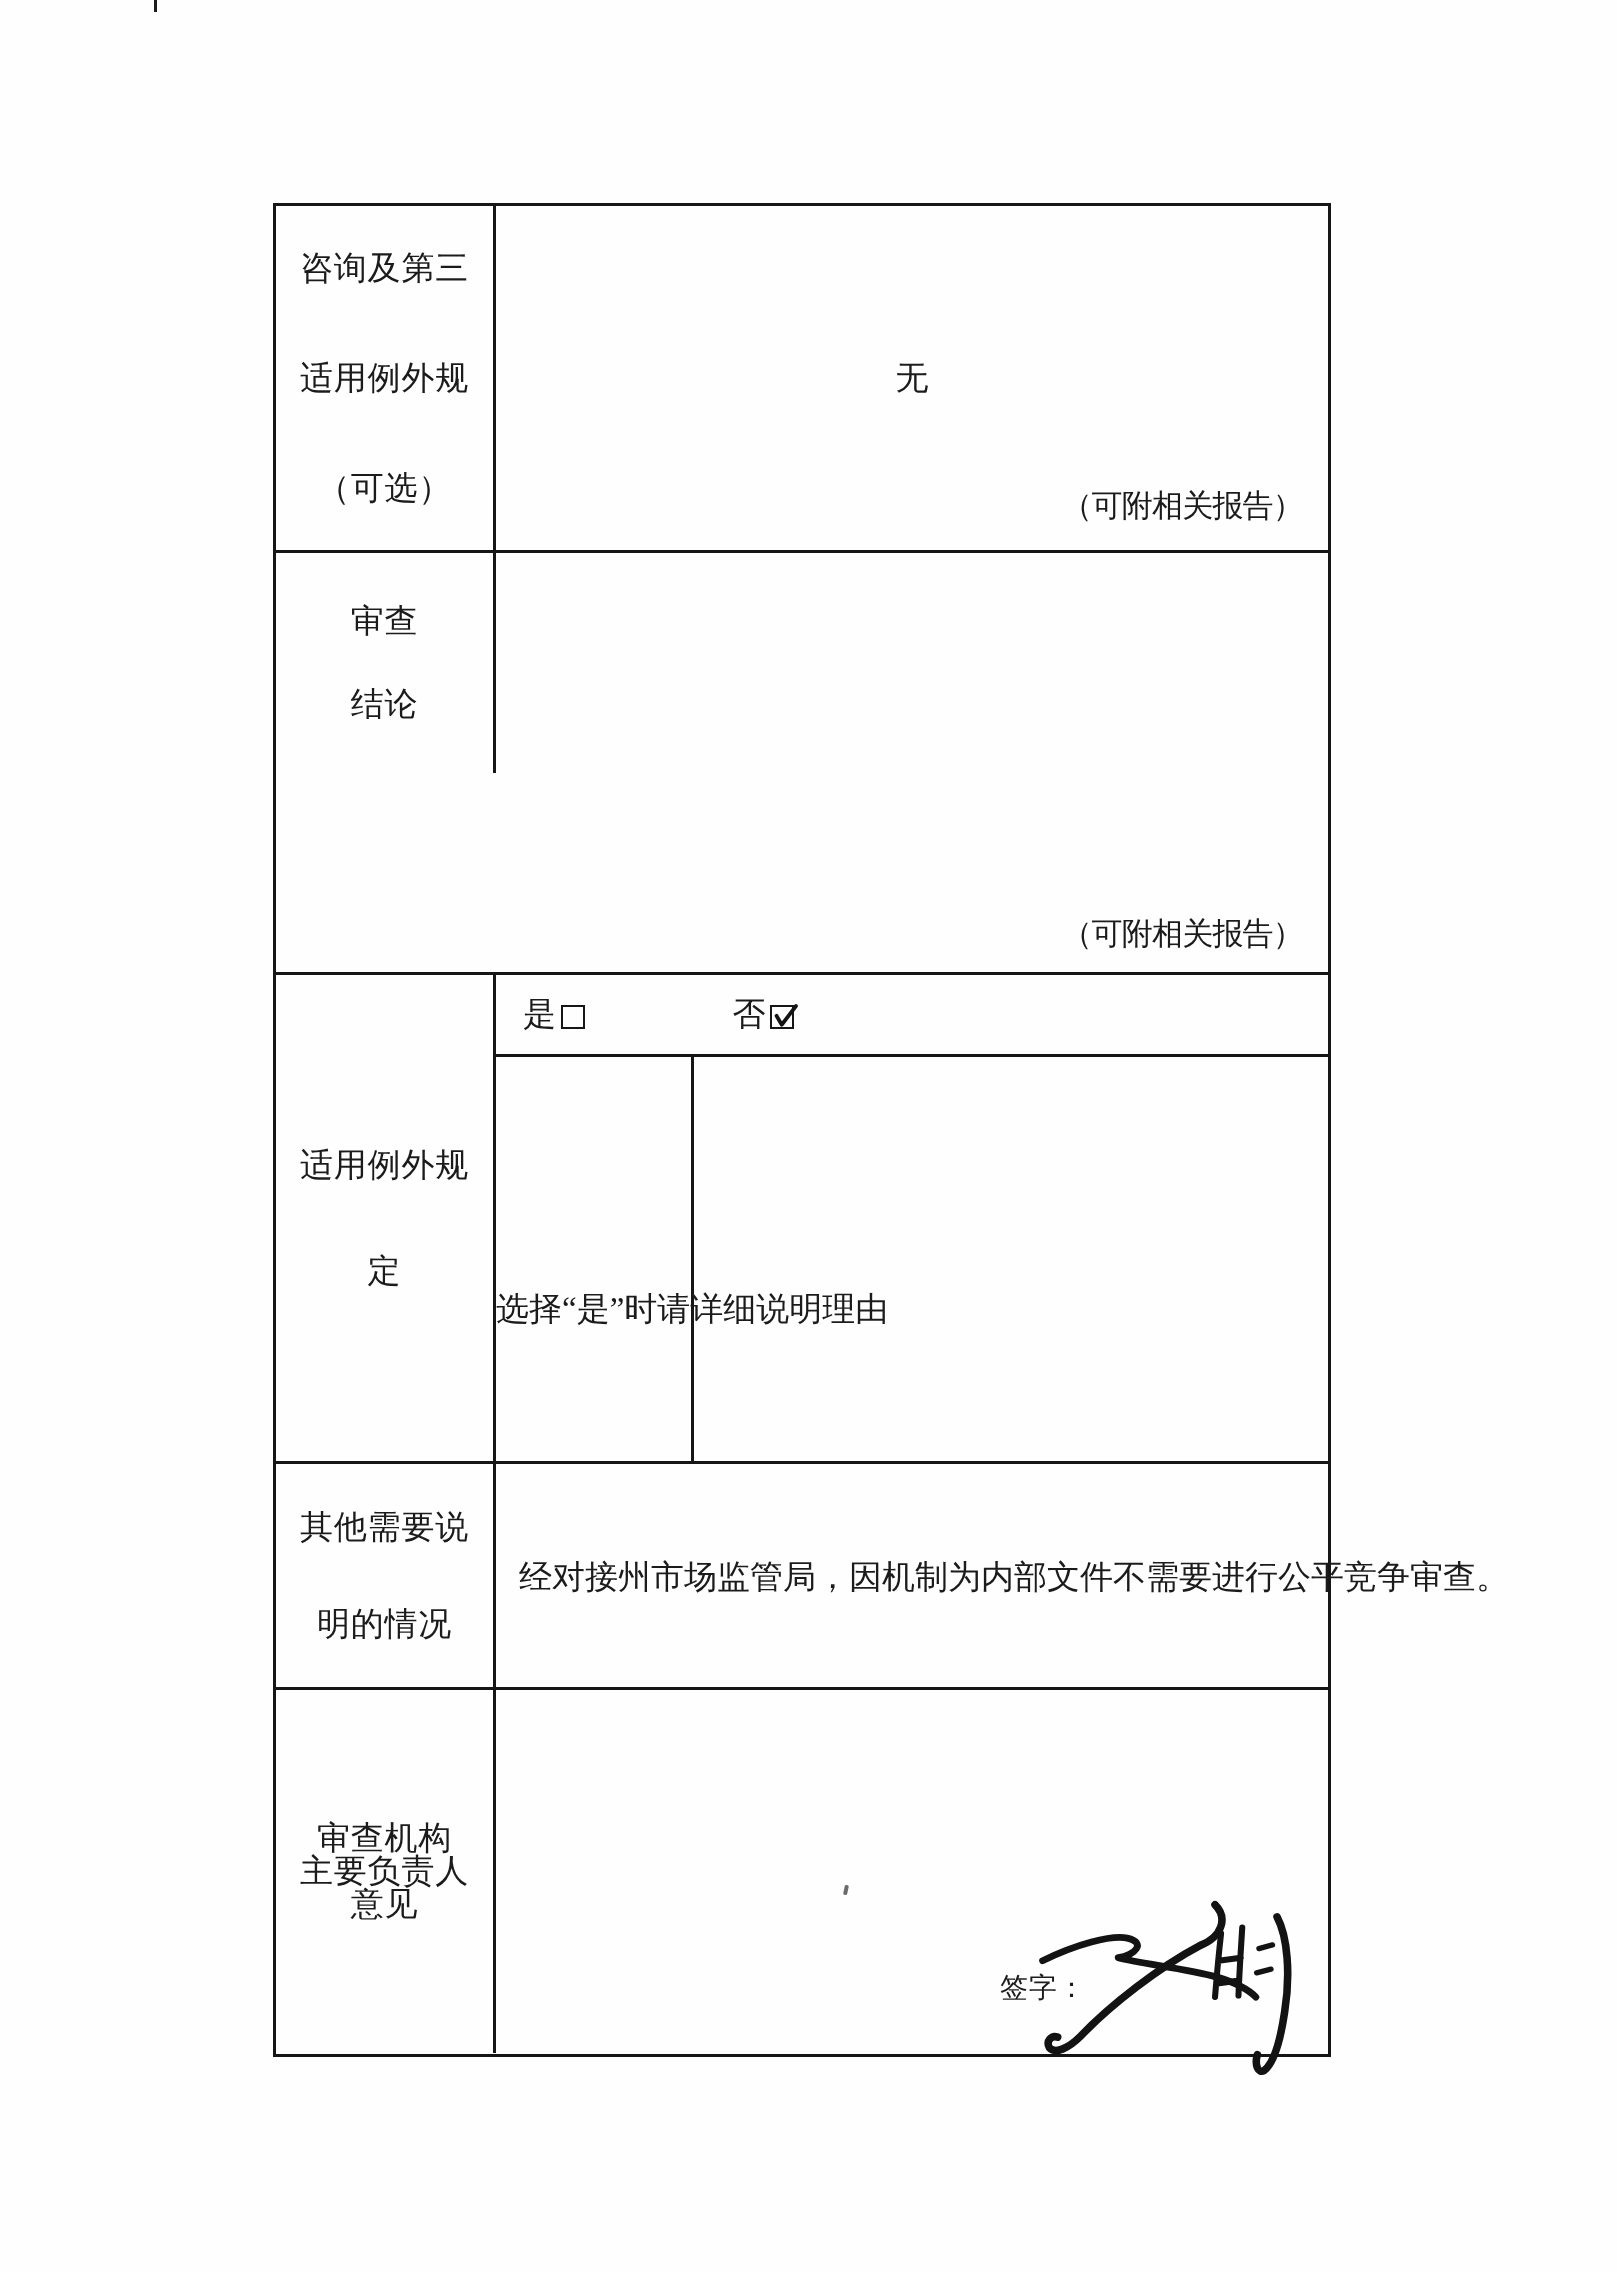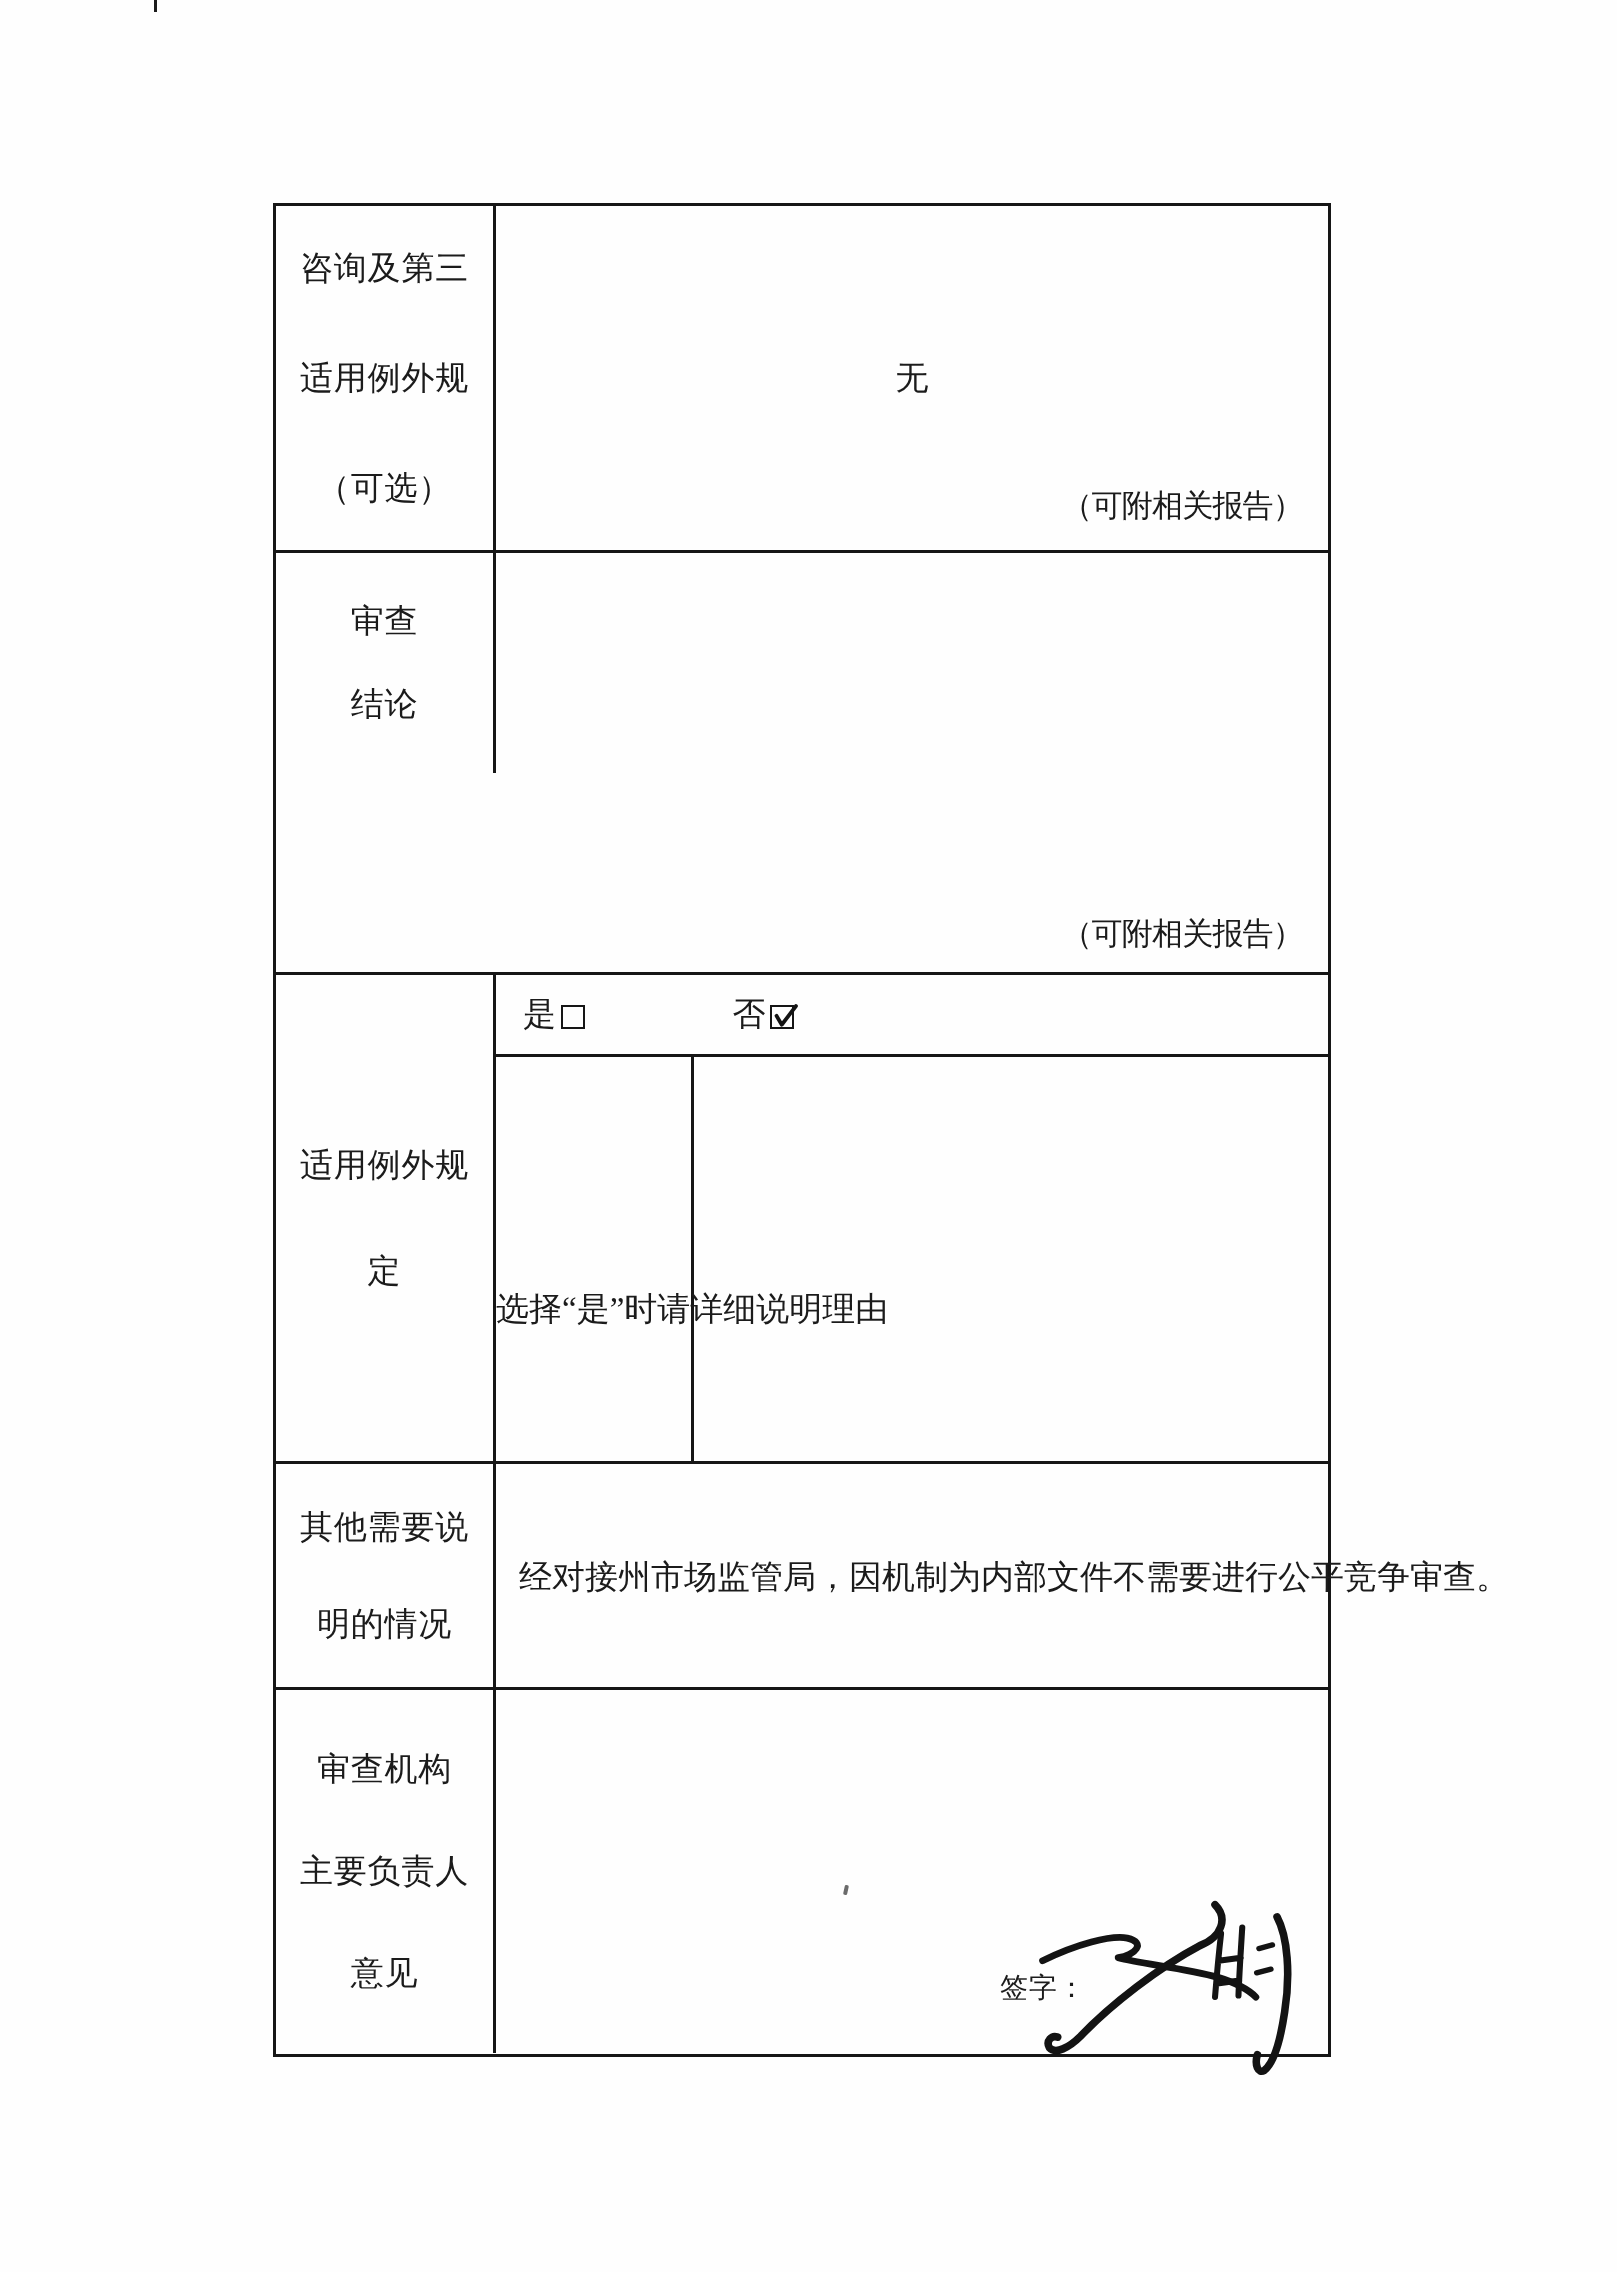--- a/index.html
+++ b/index.html
@@ -35,21 +35,21 @@
     display:flex; flex-direction:column;
     align-items:center; justify-content:center;
     font-size:33px; letter-spacing:0.8px;
     text-align:center;
   }
   .label-cell .lbl-line { line-height:33px; white-space:nowrap; }
   .gap100 { row-gap:77px; }
   .gap66  { row-gap:50px; }
   .gap96  { row-gap:73px; }
   .gap64  { row-gap:64px; }
-  .gap91  { row-gap:69px; }
+  .gap91  { }
   .content-cell { flex:1 1 auto; position:relative; }
   .center-value {
     position:absolute; inset:0;
     display:flex; align-items:center; justify-content:center;
     font-size:33px;
   }
   .corner-note {
     position:absolute; right:25px; bottom:23px;
     font-size:31px; letter-spacing:-0.8px; white-space:nowrap;
   }

